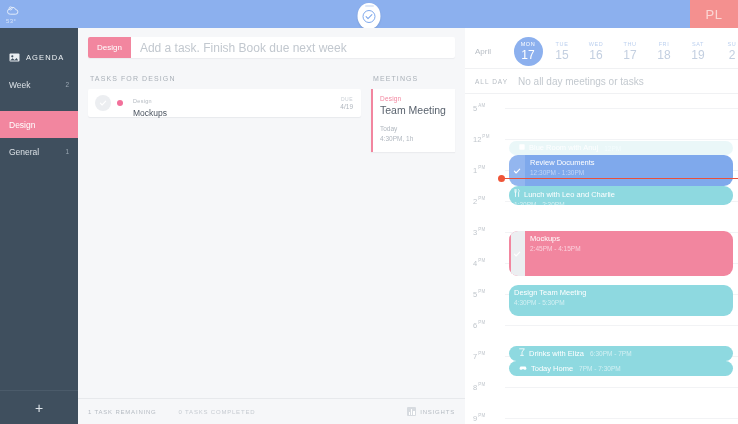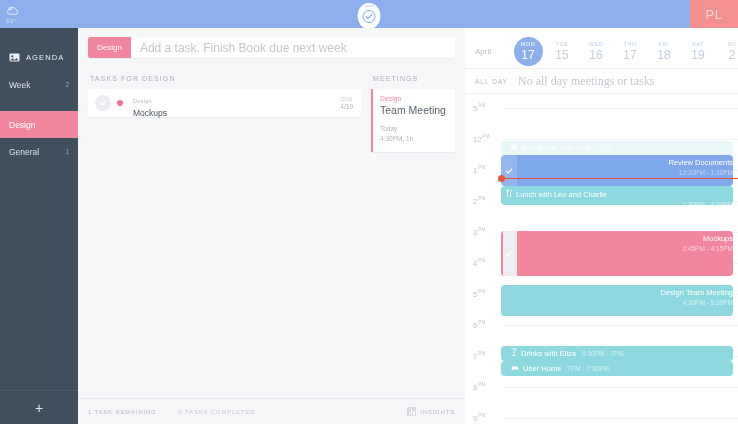--- a/index.html
+++ b/index.html
@@ -137,29 +137,29 @@
   .day.sel { }
   .day.sel .circle {
     position: absolute; width: 29px; height: 29px; border-radius: 50%; background: #8cb0ee; z-index: 0;
   }
   .day.sel .dn, .day.sel .dd { position: relative; z-index: 1; color: #fff; }
   .allday {
     height: 26px; border-top: 1px solid #f0f1f3; border-bottom: 1px solid #f0f1f3;
     display: flex; align-items: center; padding-left: 10px; gap: 10px;
   }
   .allday-lbl { font-size: 6.5px; letter-spacing: 1px; color: #b6bcc3; }
-  .allday-txt { font-size: 12px; color: #c3c9cf; font-family: Liberation Serif, serif; }
+  .allday-txt { font-size: 10px; color: #c3c9cf; }
 
   .grid { flex: 1; position: relative; overflow: hidden; }
   .hour { position: absolute; left: 0; right: 0; height: 1px; }
   .hour .line { position: absolute; left: 40px; right: 0; top: 0; height: 1px; background: #f2f3f5; }
   .hour .lbl { position: absolute; left: 8px; top: -5px; font-size: 7.5px; color: #c0c6cc; }
   .hour .lbl sup { font-size: 4.5px; letter-spacing: .4px; margin-left: 1px; }
 
-  .ev { position: absolute; left: 36px; right: 5px; border-radius: 4px; overflow: hidden; display: flex; text-align: right; }
+  .ev { position: absolute; left: 44px; right: 5px; border-radius: 9px; overflow: hidden; display: flex; }
   .ev-check { width: 16px; flex: none; display: flex; align-items: center; justify-content: center; }
   .ev-body { flex: 1; min-width: 0; padding: 3px 0 0 5px; }
   .ev-title { font-size: 7.5px; line-height: 1.25; }
   .ev-time { font-size: 6.5px; margin-top: 2px; }
   .ev-inline { align-items: center; padding: 0 0 0 5px; }
   .ev-inline .ev-title { display: flex; align-items: center; gap: 4px; }
   .ev-inline .ev-time { margin: 0 0 0 6px; font-size: 6.5px; }
 
   .ev-blue { background: #7fa9ec; }
   .ev-blue .ev-title { color: #fff; }
@@ -465,21 +465,21 @@
         <div class="ev ev-teal ev-inline" style="top:267px;height:15px">
           <span class="ev-body ev-inline" style="display:flex;align-items:center">
             <span class="ev-title">
               <span>
                 <svg width="8" height="6" viewBox="0 0 8 6">
                     <path d="M0.6 4.2V3l.9-1.6h5l.9 1.6v1.2z" fill="#fff"></path>
                     <circle cx="2" cy="4.4" r=".7" fill="#fff"></circle>
                     <circle cx="6" cy="4.4" r=".7" fill="#fff"></circle>
                   </svg>
               </span>
-              <span>Uber Home</span>
+              <span>Today Home</span>
             </span>
             <span class="ev-time">7PM - 7:30PM</span>
           </span>
         </div>
 
         <div class="nowline" style="top:84px">
           <span class="dot"></span>
         </div>
       </div>
     </div>

